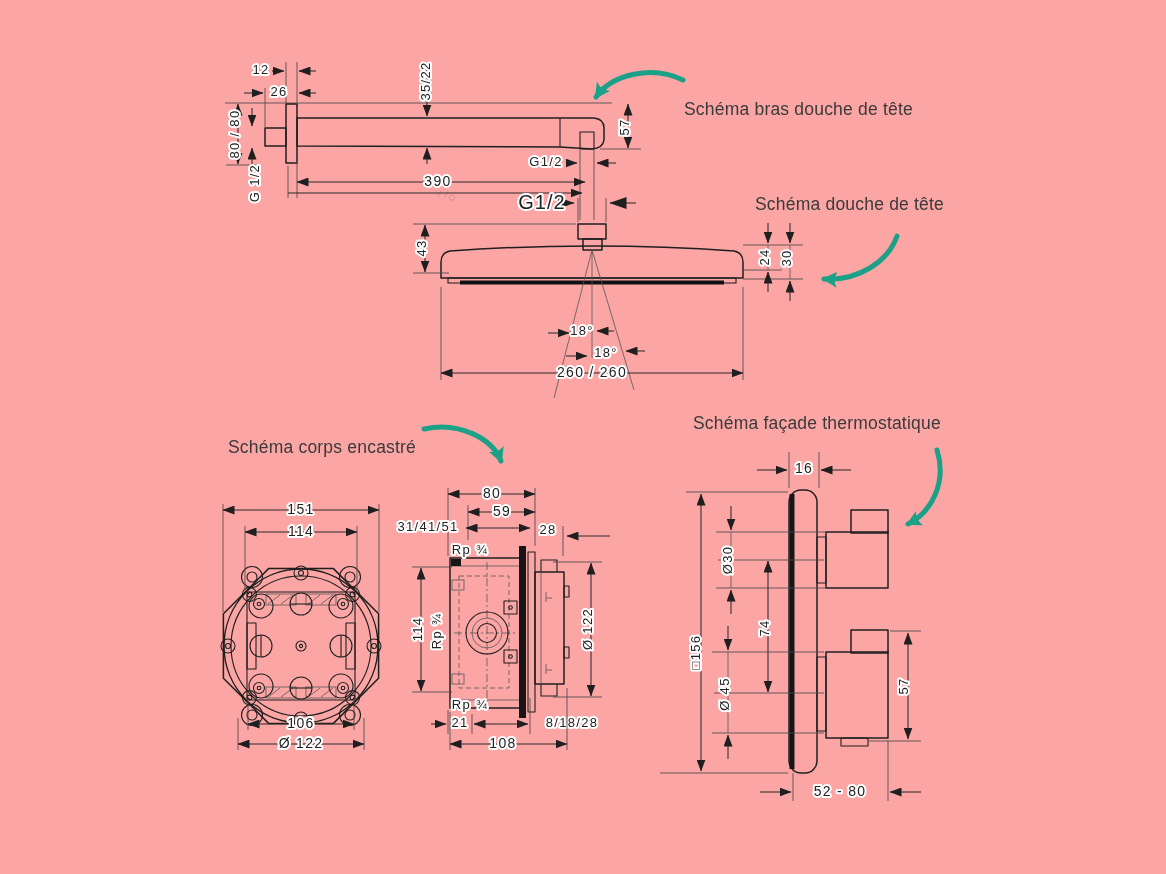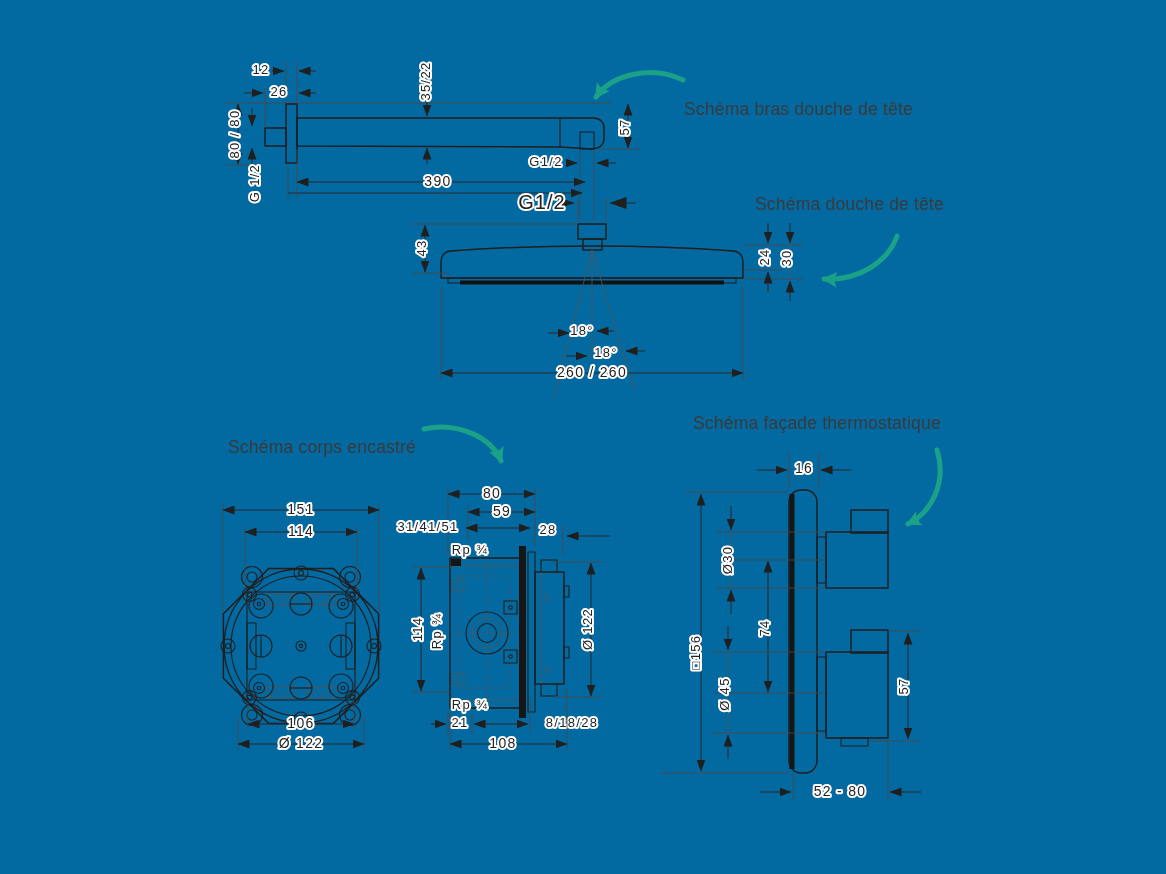--- a/index.html
+++ b/index.html
@@ -1,17 +1,17 @@
 <!DOCTYPE html>
 <html style="--accent: #1aa187; --ink: #1f1f1f;"><head>
 <meta charset="utf-8">
 <style>
   :root{ --accent:#1aa187; --ink:#1f1f1f; --dim:#2b2b2b; }
   html,body{margin:0;padding:0;background:#ffffff;}
-  .stage{position:relative;width:1166px;height:874px;background:#0369a1;overflow:hidden;
+  .stage{position:relative;width:1166px;height:874px;background:#fca5a5;overflow:hidden;
          font-family:"Liberation Sans",sans-serif;}
   svg{display:block;}
   .ol  {fill:none;stroke:var(--ink);stroke-width:1.5;stroke-linejoin:round;}
   .ol2 {fill:none;stroke:var(--ink);stroke-width:1.1;stroke-linejoin:round;}
   .blk {fill:#161616;stroke:none;}
   .dim {fill:none;stroke:var(--dim);stroke-width:1.05;}
   .ext {fill:none;stroke:#4a4a4a;stroke-width:0.85;}
   .thin{fill:none;stroke:#555;stroke-width:0.8;}
   .dash{stroke-dasharray:5 3;}
   .dd  {stroke-dasharray:8 3 2 3;}

